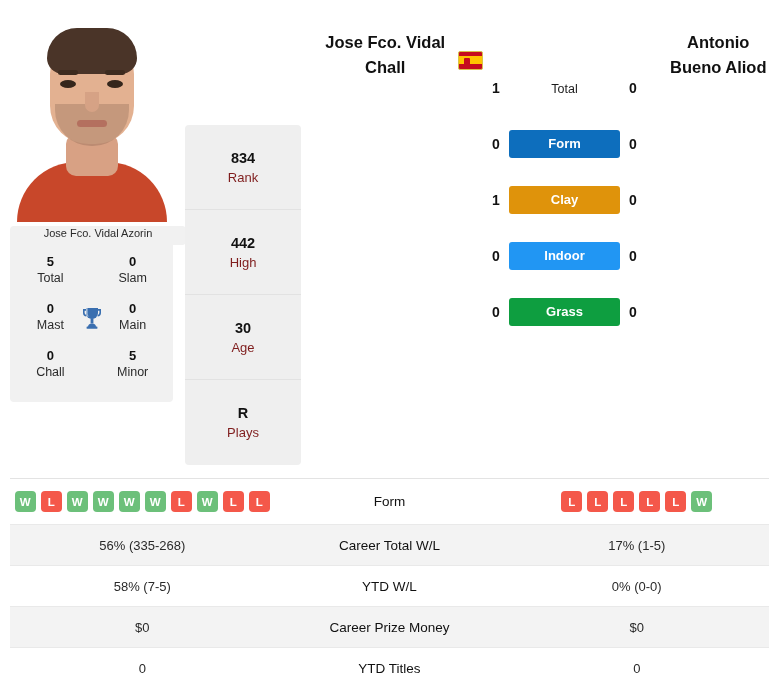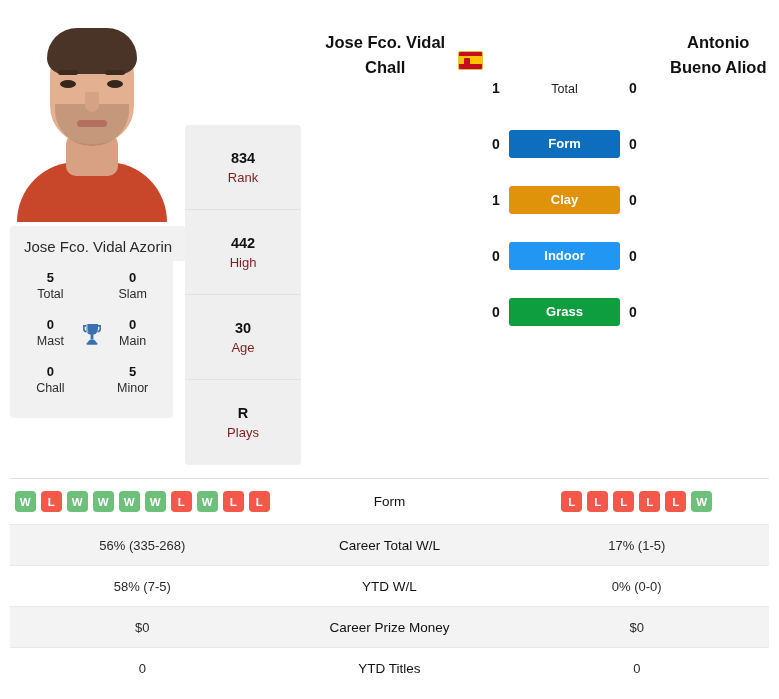--- a/index.html
+++ b/index.html
@@ -70,23 +70,23 @@
     width: 74px; height: 42px; border-radius: 0 0 36px 36px;
     background: rgba(90,66,48,0.22);
   }
 
   .photo-caption {
     width: 176px;
     background: #f1f1f1;
     border-radius: 4px;
     margin-top: 4px;
     text-align: center;
-    font-size: 15px;
+    font-size: 11px;
     color: #2a2a2a;
-    padding: 12px 4px 6px 4px;
+    padding: 1px 4px 6px 4px;
     white-space: nowrap;
     overflow: hidden;
   }
   .titles-grid {
     width: 163px;
     background: #f1f1f1;
     border-radius: 0 0 4px 4px;
     margin-top: -4px;
     padding: 6px 6px 14px 6px;
     position: relative;

